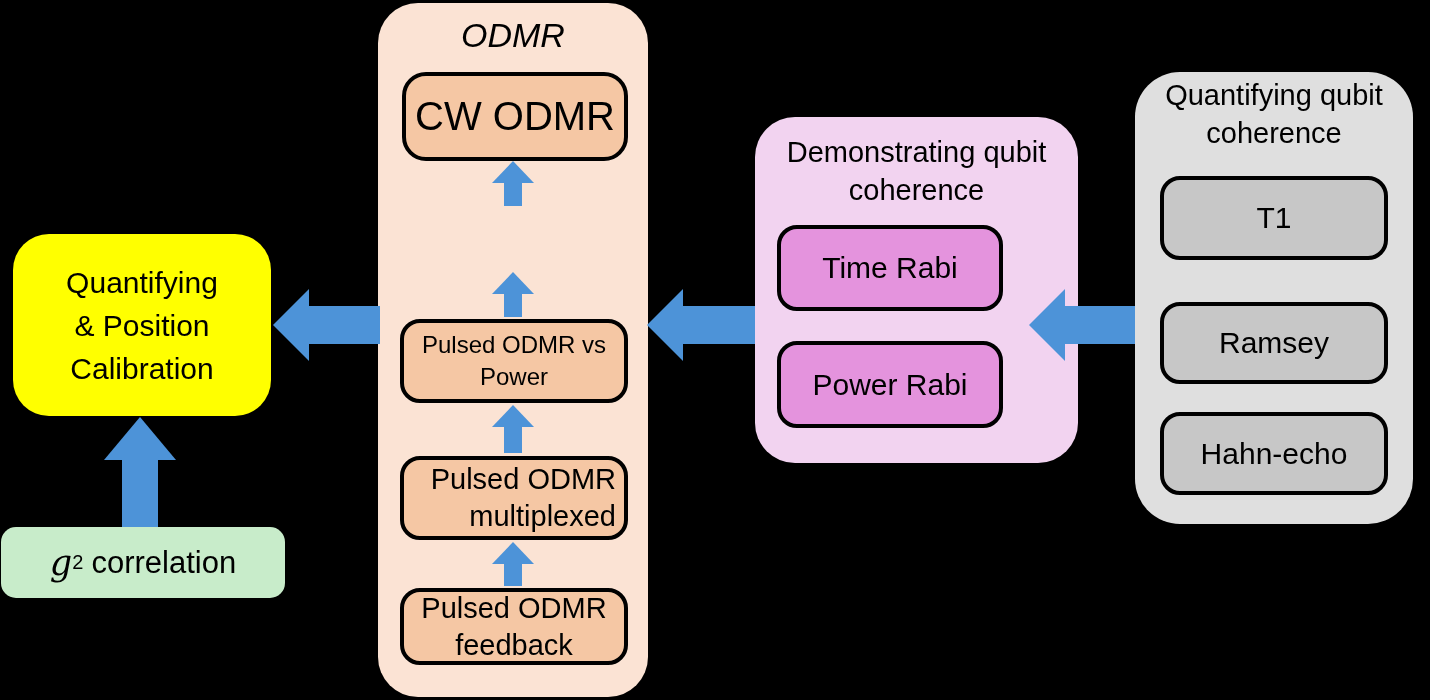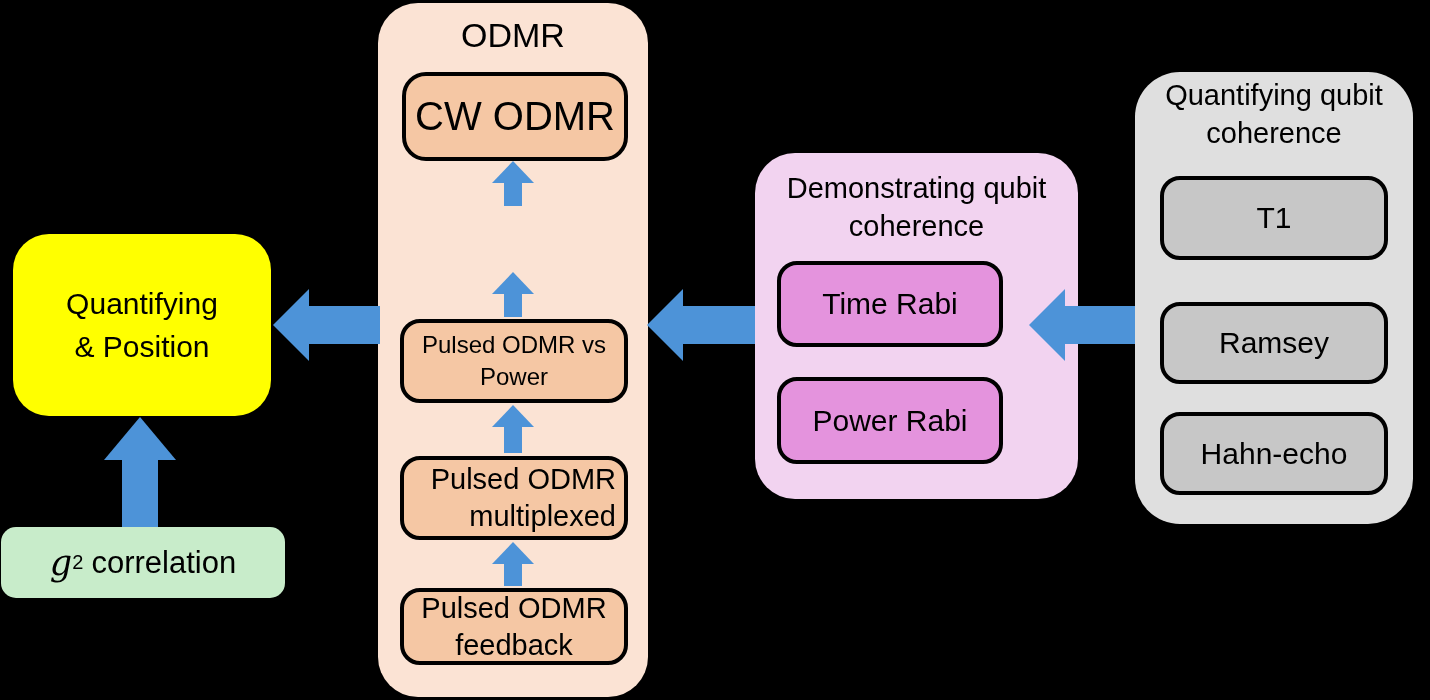--- a/index.html
+++ b/index.html
@@ -20,28 +20,28 @@
   html,body{background:#111;}
   body{font-family:"Liberation Sans",sans-serif;}
   .canvas{
     position:relative;width:1430px;height:700px;overflow:hidden;
     background:var(--c-background);color:var(--c-text);
   }
   .group{position:absolute;}
   .group-odmr{left:378px;top:3px;width:270px;height:694px;border-radius:40px;
     background:var(--c-odmr_container_fill);}
   .group-demo{left:755px;top:117px;width:323px;height:346px;border-radius:40px;
-    background:var(--c-demo_container_fill);margin-top:36px;}
+    background:var(--c-demo_container_fill);}
   .group-quant{left:1135px;top:72px;width:278px;height:452px;border-radius:45px;
     background:var(--c-quant_container_fill);}
   .group-title{
     position:absolute;left:0;right:0;text-align:center;color:var(--c-text);
     font-weight:400;
   }
-  .group-odmr .group-title{top:12px;font-size:34px;line-height:40px;}
+  .group-odmr .group-title{top:12px;font-size:34px;line-height:40px;font-style:italic;}
   .group-demo .group-title{top:16px;font-size:29px;line-height:38px;padding:0 14px;}
   .group-quant .group-title{top:4px;font-size:29px;line-height:38px;padding:0 18px;}
   .node{
     position:absolute;display:flex;align-items:center;justify-content:center;
     text-align:center;border:4px solid var(--c-outline);border-radius:20px;
     color:var(--c-text);
   }
   
   .n-cw{left:24px;top:69px;width:226px;height:89px;font-size:40px;border-radius:24px;}
   .n-pulsed{left:22px;top:205px;width:228px;height:62px;font-size:29px;}
@@ -83,20 +83,21 @@
   .arrow-up.small .shaft{width:18px;}
 </style>
 </head>
 <body>
 
 <div class="canvas">
 
   <div class="node n-acquisition">
     <span>Quantifying</span>
     <span>&amp; Position</span>
+    <span>Calibration</span>
   </div>
 
   <div class="node n-g2">
     <span class="g-sym">g</span>
       <sup>2</sup>
       <span>correlation</span>
   </div>
 
   <div class="group group-odmr">
     <div class="group-title">ODMR</div>

